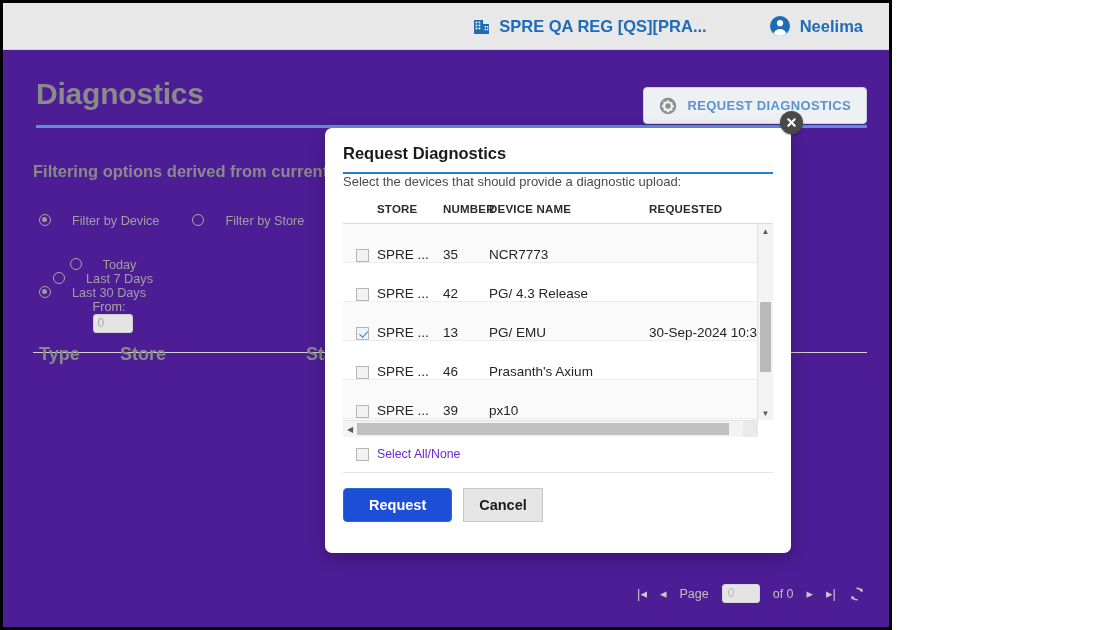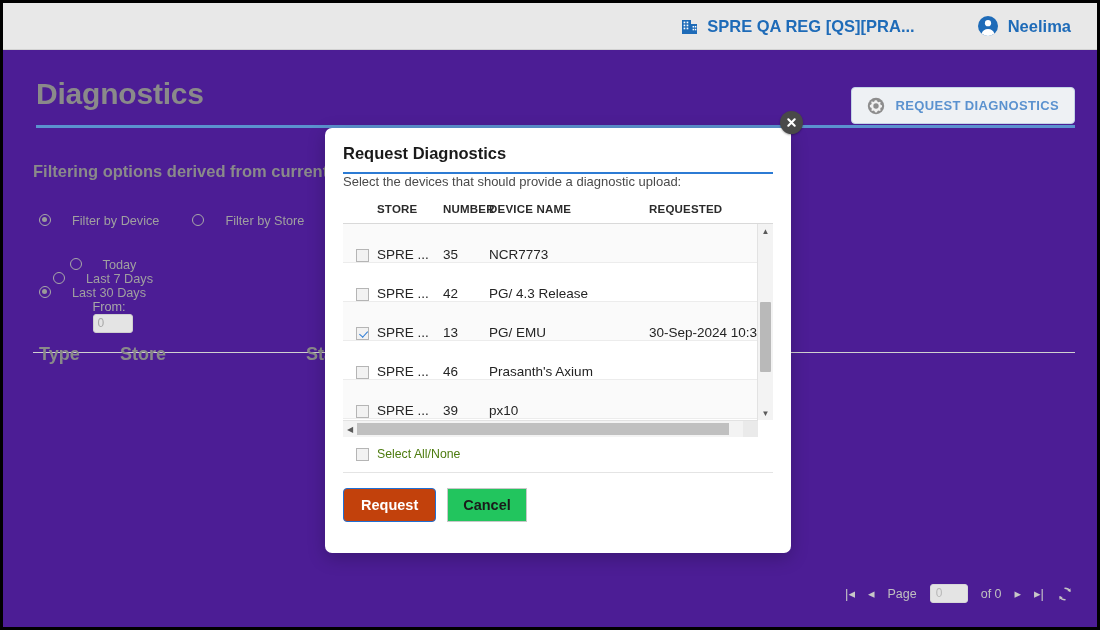--- a/index.html
+++ b/index.html
@@ -5,21 +5,21 @@
   html, body {
     margin: 0;
     padding: 0;
     background: #ffffff;
   }
   body {
     font-family: "Liberation Sans", sans-serif;
   }
   #screen {
     position: relative;
-    width: 1100px;
+    width: 892px;
     height: 630px;
     box-sizing: border-box;
     border: 3px solid #000000;
     background: #e8e8e8;
     overflow: hidden;
   }
 
   
   .topbar {
     position: absolute;
@@ -361,45 +361,45 @@
     right: 0; top: 0;
     width: 15px; height: 16px;
     background: #eaeaea;
   }
 
   .select-all {
     display: flex;
     align-items: center;
     gap: 8px;
     font-size: 12.3px;
-    color: #4d7c0f;
+    color: #6d28d9;
     padding: 10px 0 11px 13px;
     border-bottom: 1px solid #e4e4e4;
     cursor: pointer;
   }
 
   .modal-actions {
     display: flex;
     align-items: center;
     gap: 11px;
     padding: 15px 0 0 0;
   }
   .btn-request {
-    background: #c2410c;
+    background: #1d4ed8;
     color: #ffffff;
     border: 1px solid #1f6fd4;
     border-radius: 4px;
     font-size: 14.5px;
     font-weight: 700;
-    padding: 8px 17px;
+    padding: 8px 25px;
     cursor: pointer;
     font-family: "Liberation Sans", sans-serif;
   }
   .btn-cancel {
-    background: #22c55e;
+    background: #e5e5e5;
     color: #1a1a1a;
     border: 1px solid #c8c8c8;
     border-radius: 0;
     font-size: 14.5px;
     font-weight: 700;
     padding: 8px 15px;
     cursor: pointer;
     font-family: "Liberation Sans", sans-serif;
   }
 </style>

